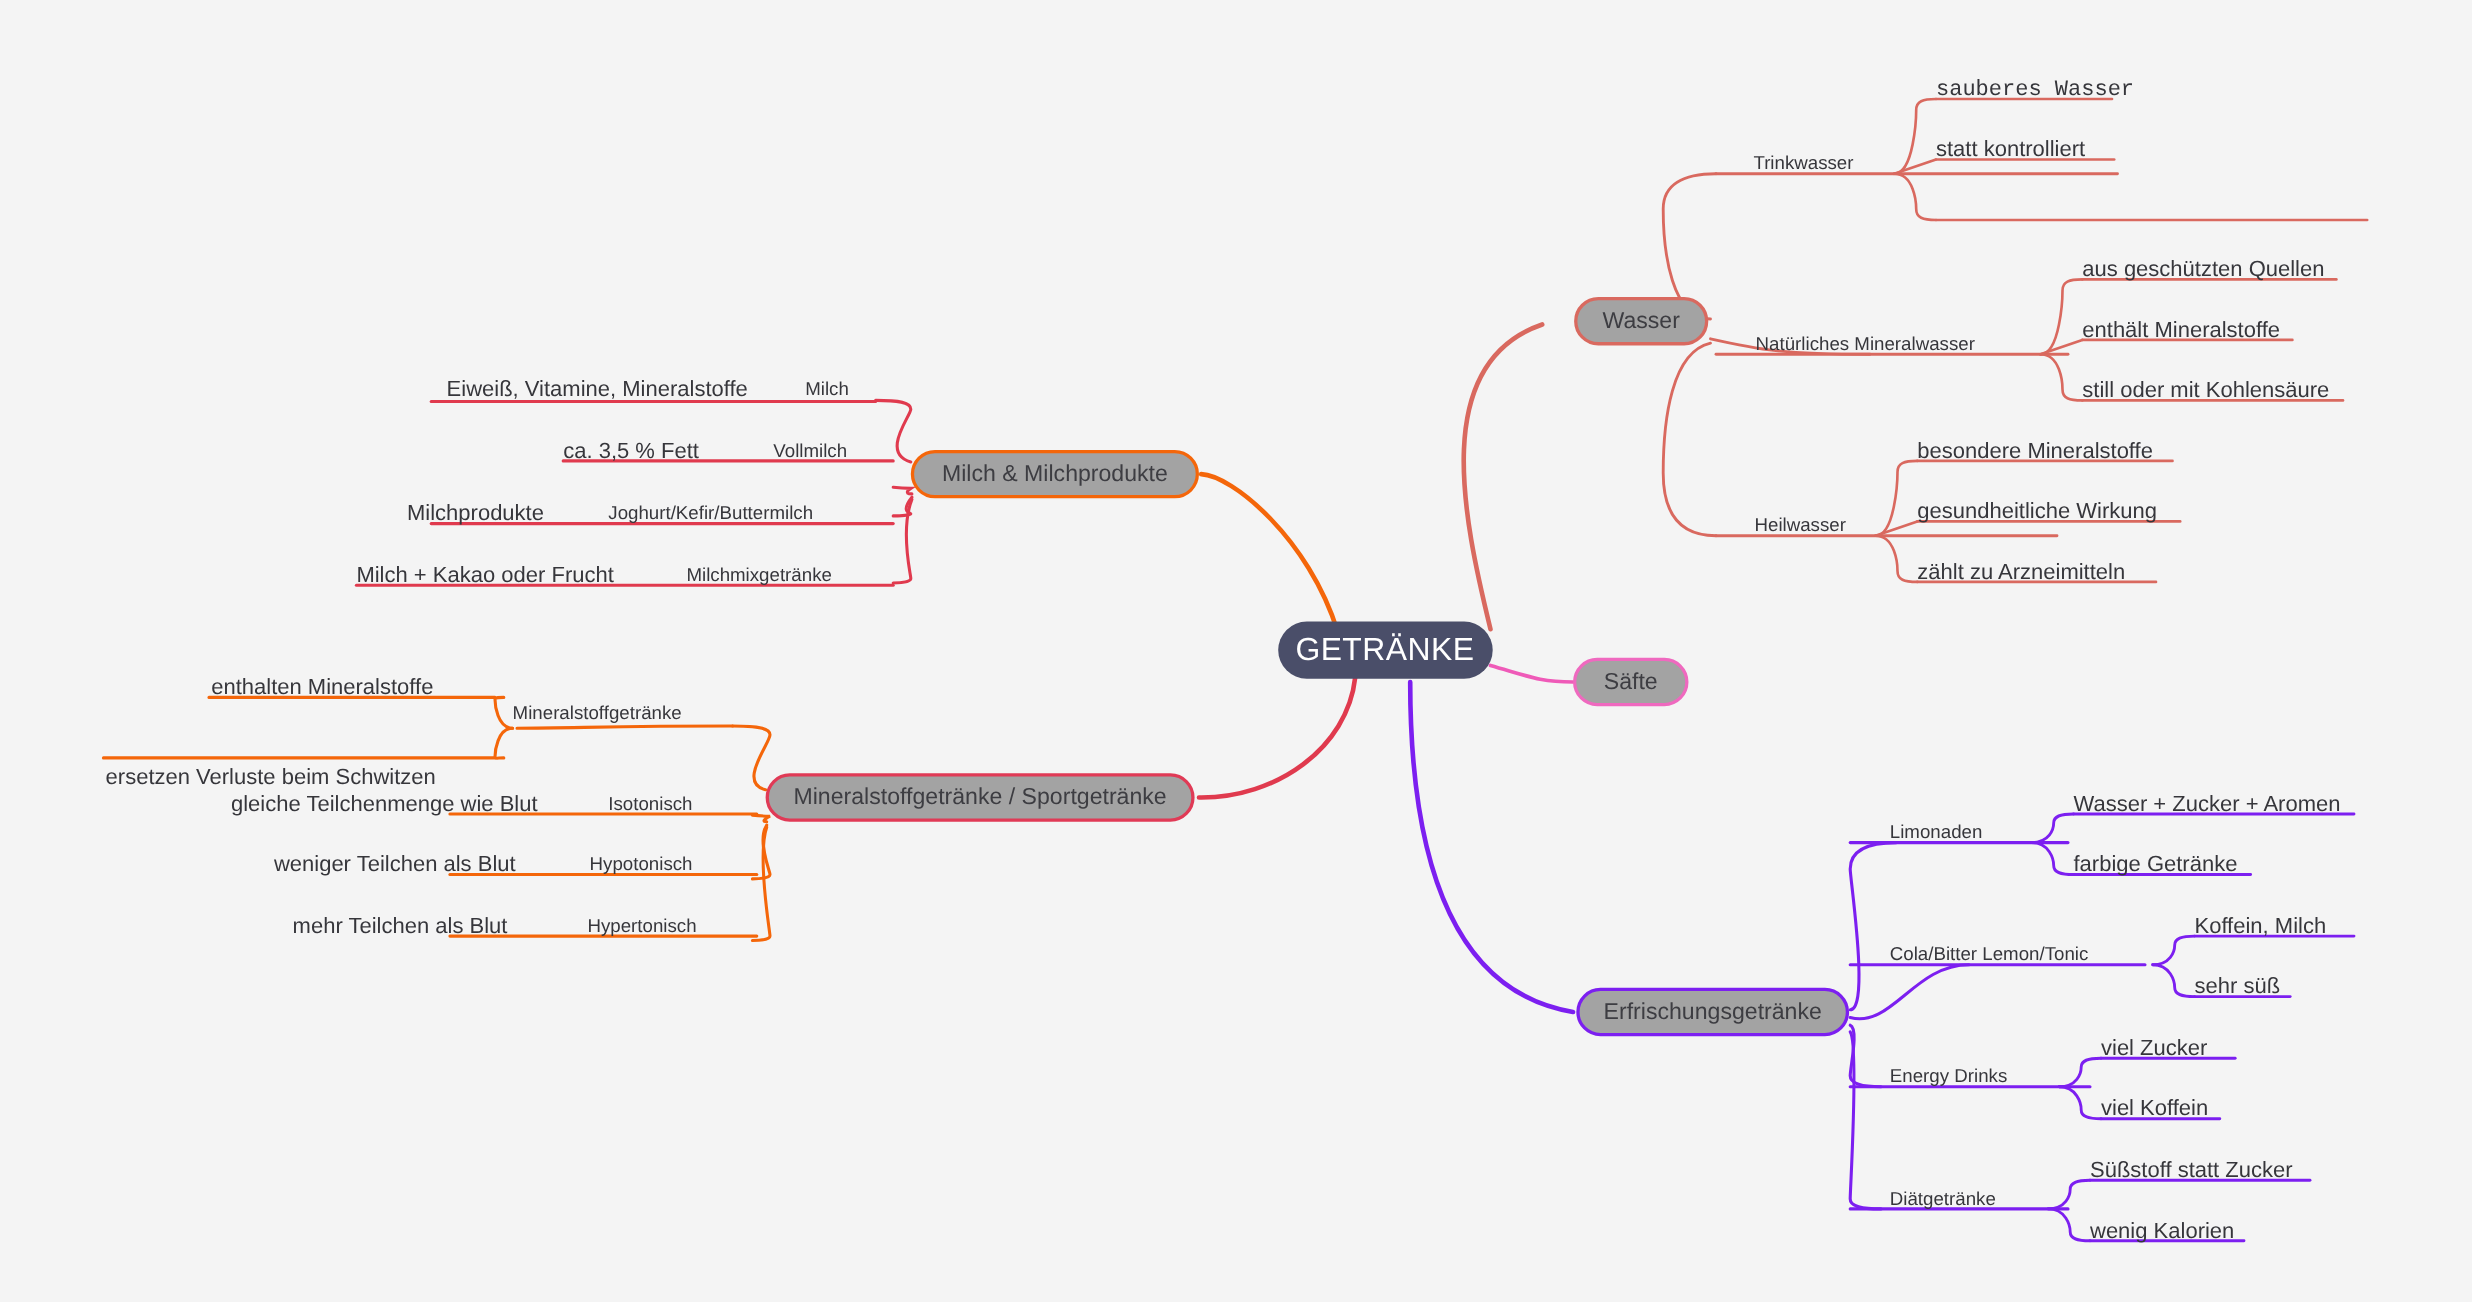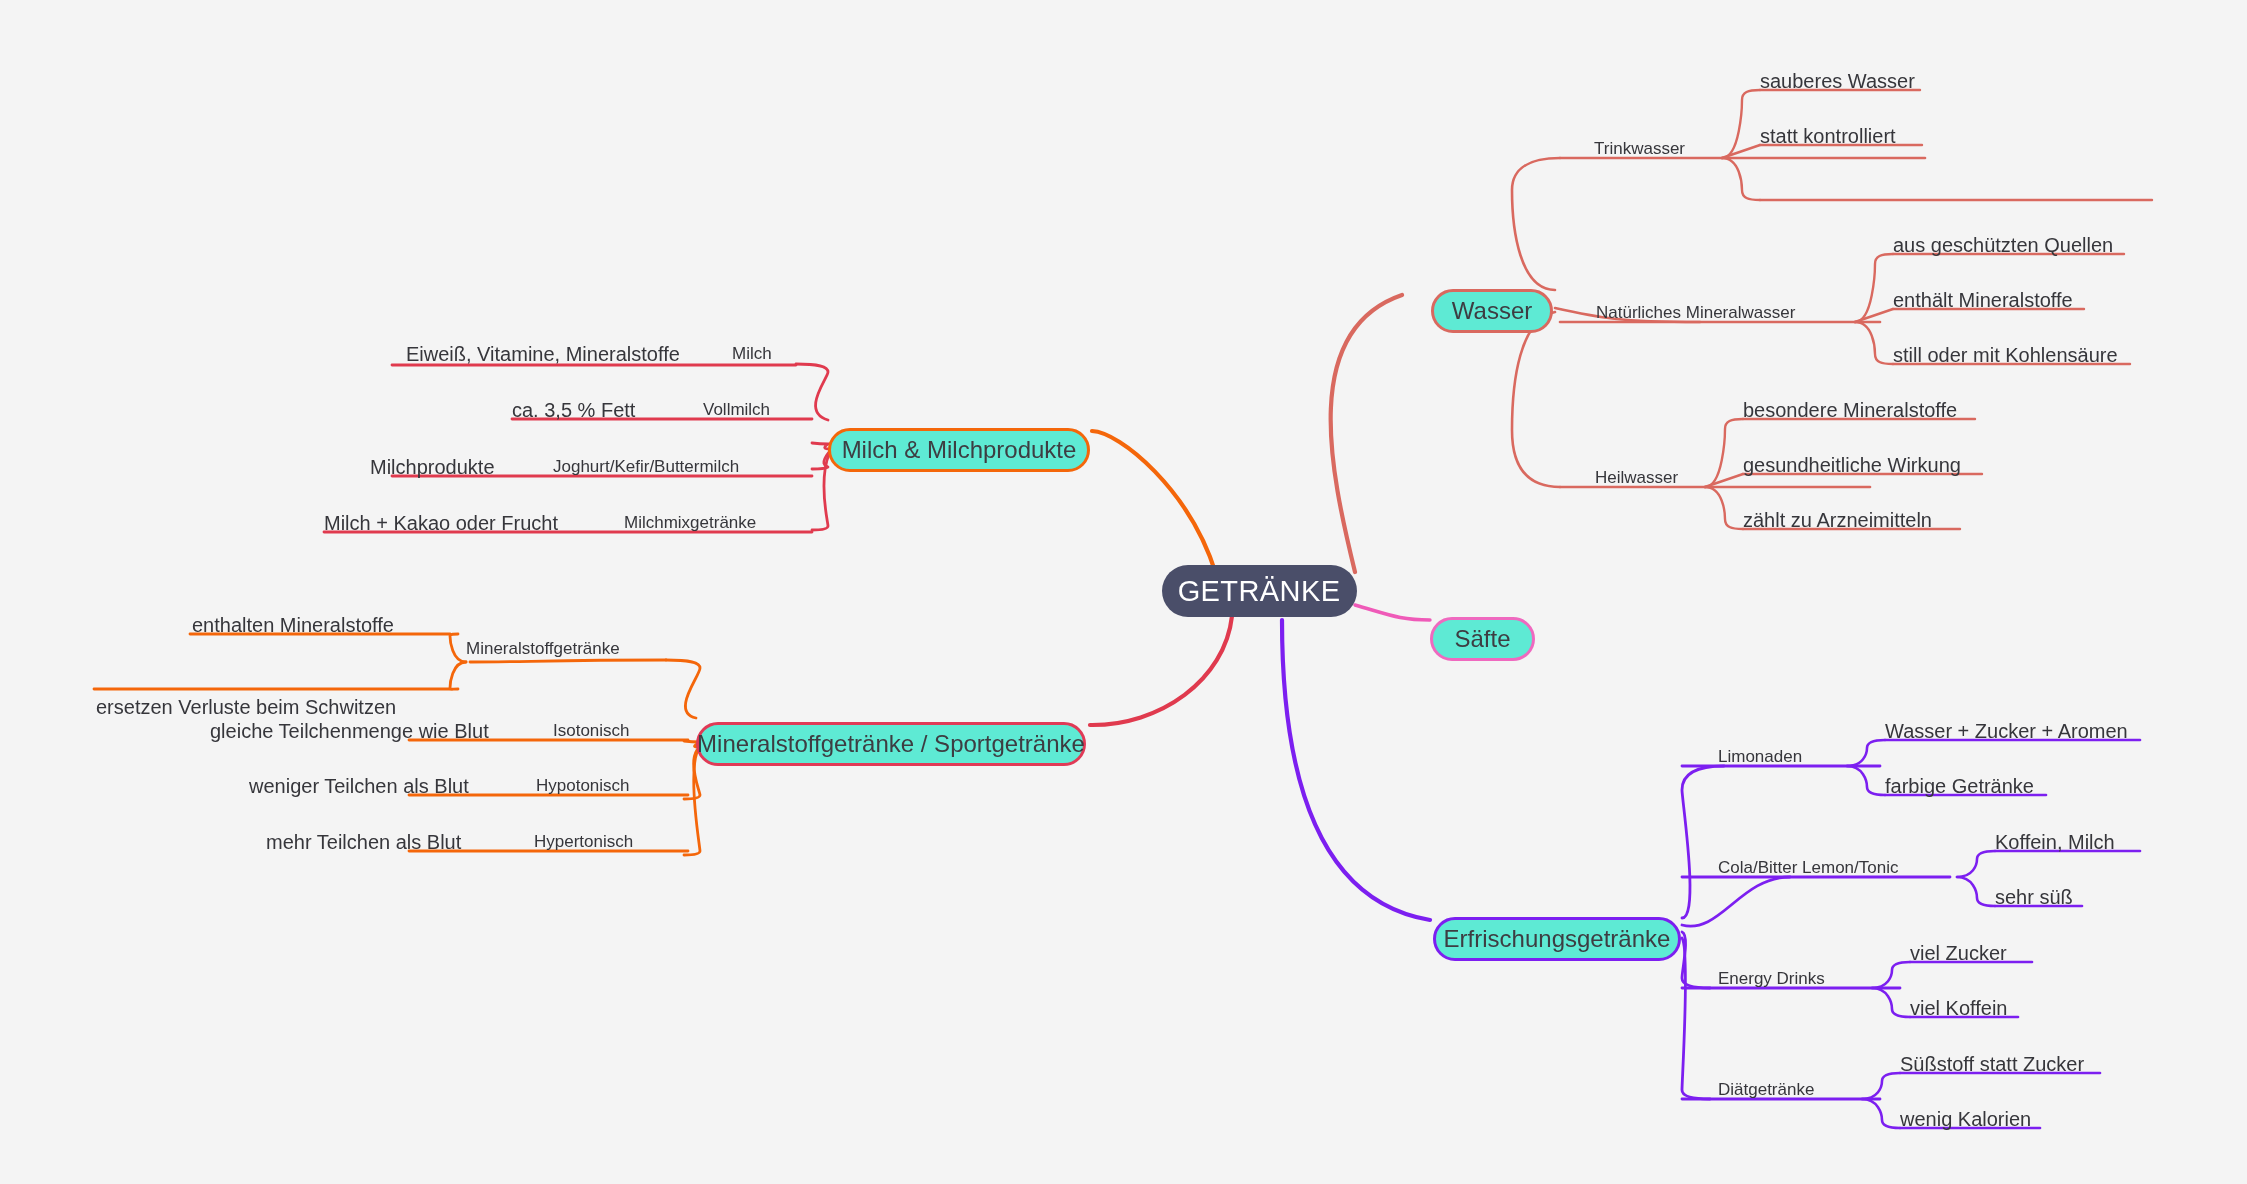--- a/index.html
+++ b/index.html
@@ -40,29 +40,28 @@
     background: #4a4e69;
     color: #ffffff;
     border-radius: 26px;
     font-size: 29px;
     letter-spacing: 0.4px;
     padding: 0 26px;
     height: 52px;
   }
   
   .node.lvl1 {
-    background: #5eead4;
+    background: #a3a3a3;
     border-style: solid;
     border-width: 3.5px;
     border-radius: 22px;
     color: #3d3d42;
-    font-size: 24px;
+    font-size: 21px;
     padding: 0 22px;
     height: 44px;
-    margin-top: 19px;
   }
   
   .node.plain {
     color: #36363b;
     font-size: 20px;
     background: transparent;
     height: 30px;
     padding: 0;
   }
   .node.plain.lvl2 { font-size: 17px; }
@@ -156,21 +155,21 @@
     </div>
     <div class="node plain lvl2" style="left: 1594px; top: 134px;">
       <span>Trinkwasser</span>
     </div>
     <div class="node plain lvl2" style="left: 1596px; top: 298px;">
       <span>Natürliches Mineralwasser</span>
     </div>
     <div class="node plain lvl2" style="left: 1595px; top: 463px;">
       <span>Heilwasser</span>
     </div>
-    <div class="node plain" style="left: 1760px; top: 66px;">
+    <div class="node plain" style="left: 1760px; top: 66px; font-family: Liberation Mono, monospace;">
       <span>sauberes Wasser</span>
     </div>
     <div class="node plain" style="left: 1760px; top: 121px;">
       <span>statt kontrolliert</span>
     </div>
     <div class="node plain" style="left: 1893px; top: 230px;">
       <span>aus geschützten Quellen</span>
     </div>
     <div class="node plain" style="left: 1893px; top: 285px;">
       <span>enthält Mineralstoffe</span>

